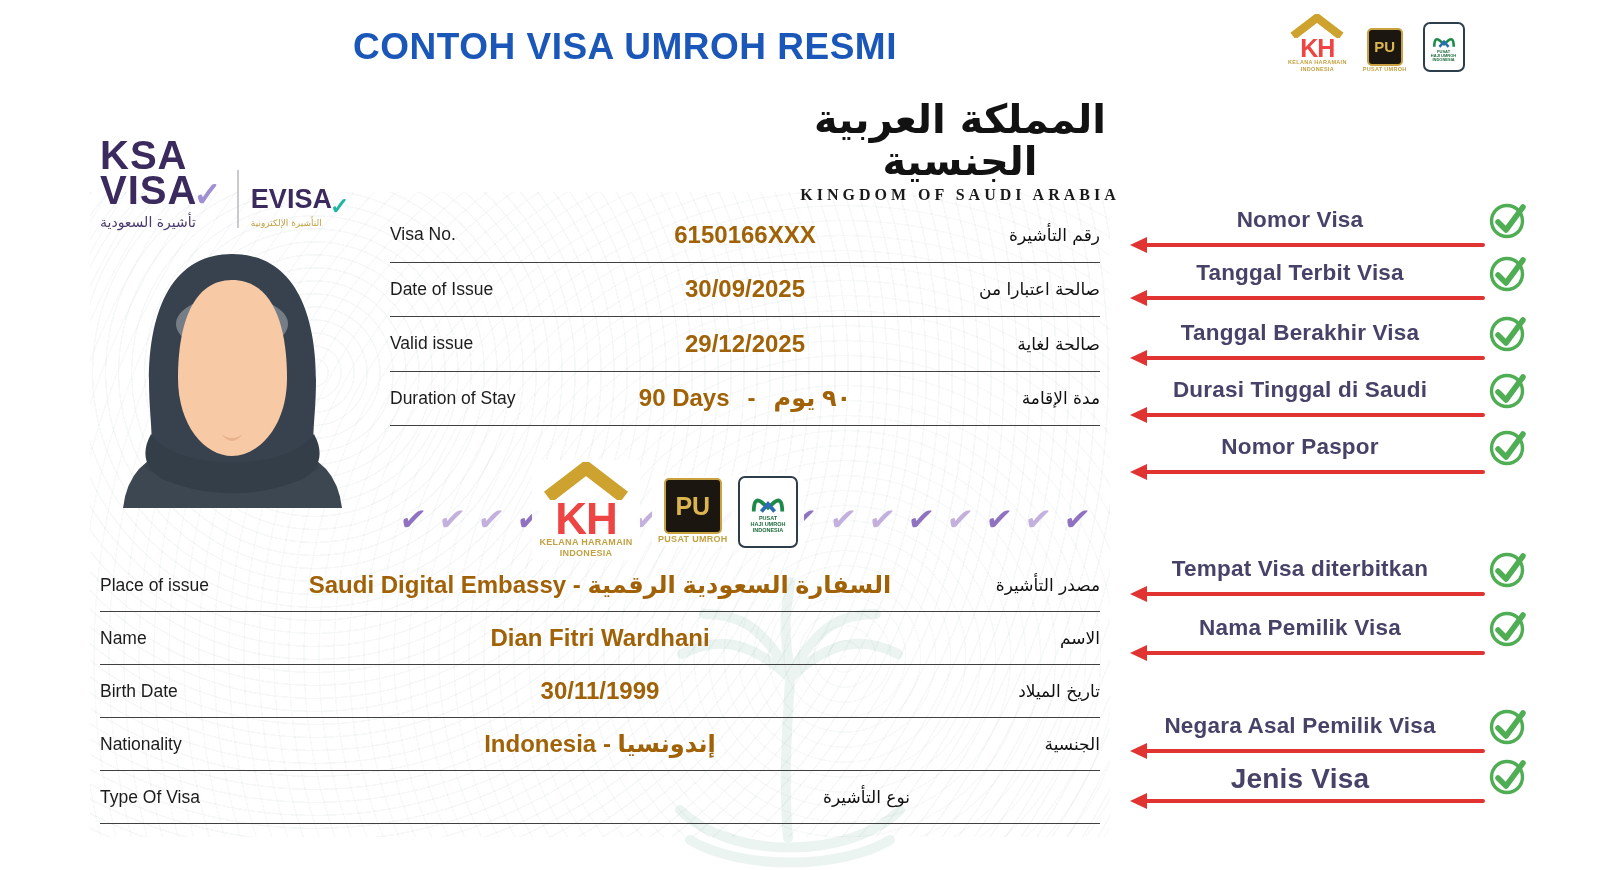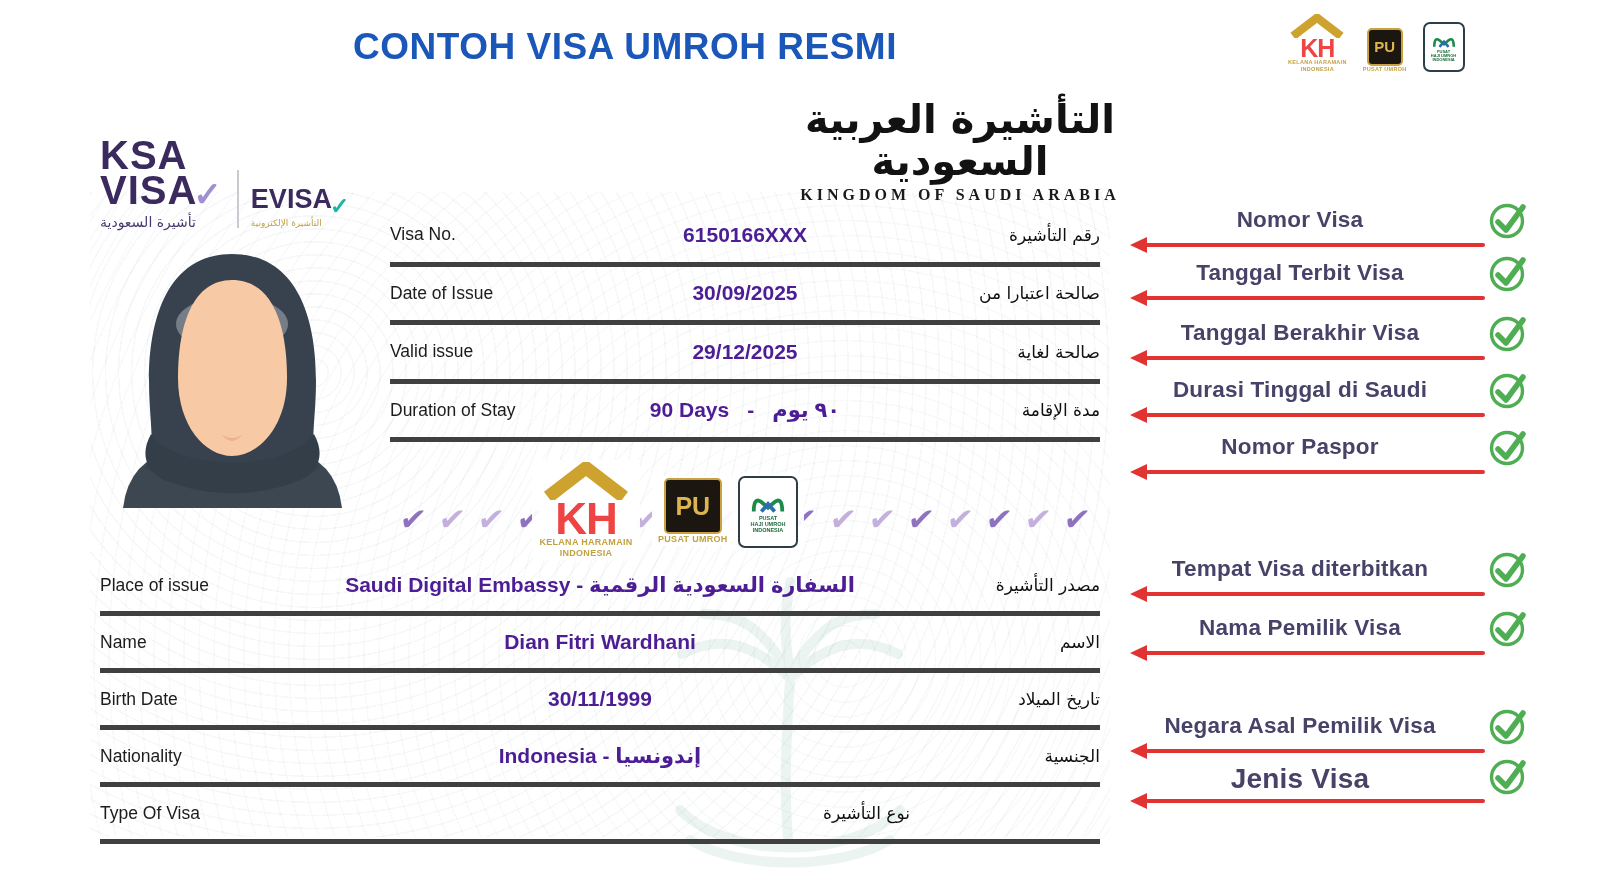--- a/index.html
+++ b/index.html
@@ -64,26 +64,26 @@
   .emblem-ar{font-family:"DejaVu Sans",sans-serif;font-size:40px;font-weight:700;color:#121212;line-height:1.05;}
   .emblem-en{font-family:"Liberation Serif",serif;font-size:16px;font-weight:700;letter-spacing:4px;color:#1a1a1a;margin-top:4px;}
 
   
   .photo{position:absolute;left:105px;top:228px;width:255px;height:280px;}
 
   
   .vtable{position:absolute;}
   .vtable.top{left:390px;top:208px;width:710px;}
   .vtable.bottom{left:100px;top:559px;width:1000px;}
-  .trow{display:grid;align-items:center;border-bottom:5px solid #404040;}
+  .trow{display:grid;align-items:center;border-bottom:1px solid #404040;}
   .vtable.top .trow{grid-template-columns:175px 1fr 175px;height:53.5px;}
   .vtable.bottom .trow{grid-template-columns:190px 1fr 190px;height:52px;}
   .tlabel{font-size:17.5px;color:#1c1c1c;}
   .tvalue{font-family:"Liberation Sans","DejaVu Sans",sans-serif;
-          font-size:21px;font-weight:700;color:#4c1d95;text-align:center;}
+          font-size:24px;font-weight:700;color:#a16207;text-align:center;}
   .tvalue .sep{margin:0 18px;}
   .tarabic{font-family:"DejaVu Sans",sans-serif;font-size:17px;font-weight:500;color:#101010;
            text-align:right;direction:rtl;}
 
   
   .check-band{position:absolute;left:400px;top:490px;width:690px;height:58px;
     display:flex;align-items:center;justify-content:space-between;}
   .chk{font-family:"DejaVu Sans",sans-serif;font-size:31px;font-weight:700;transform:skewX(-8deg);}
   .chk.solid{color:#8f72c0;}
   .chk.striped{color:#c3b0dc;}
@@ -167,21 +167,21 @@
     <div class="evisa">
       <span class="evisa-w">
           <span>EVISA</span>
           <span class="evisa-check">✓</span>
         </span>
       <span class="evisa-ar">التأشيرة الإلكترونية</span>
     </div>
   </div>
 
   <div class="emblem">
-    <div class="emblem-ar">التأشيرة العربية السعودية</div>
+    <div class="emblem-ar">المملكة العربية الجنسية</div>
     <div class="emblem-en">KINGDOM OF SAUDI ARABIA</div>
   </div>
 
   <div class="photo">
     <svg width="255" height="280" viewBox="0 0 255 280">
       <path d="M18 280 Q24 230 72 222 L183 222 Q231 230 237 280 Z" fill="#3c4752"></path>
       <path d="M127 26 C62 26 44 92 44 152 C44 198 52 216 40 240 C74 262 182 262 215 240 C203 216 211 198 211 152 C211 92 193 26 127 26 Z" fill="#37424e"></path>
       <ellipse cx="127" cy="96" rx="56" ry="28" fill="#757e87"></ellipse>
       <path d="M127 52 C88 52 73 96 73 150 C73 198 100 228 127 228 C154 228 182 198 182 150 C182 96 167 52 127 52 Z" fill="#f8c9a5"></path>
       <path d="M116 206 Q127 214 138 206 Q127 220 116 206 Z" fill="#eab28c"></path>

